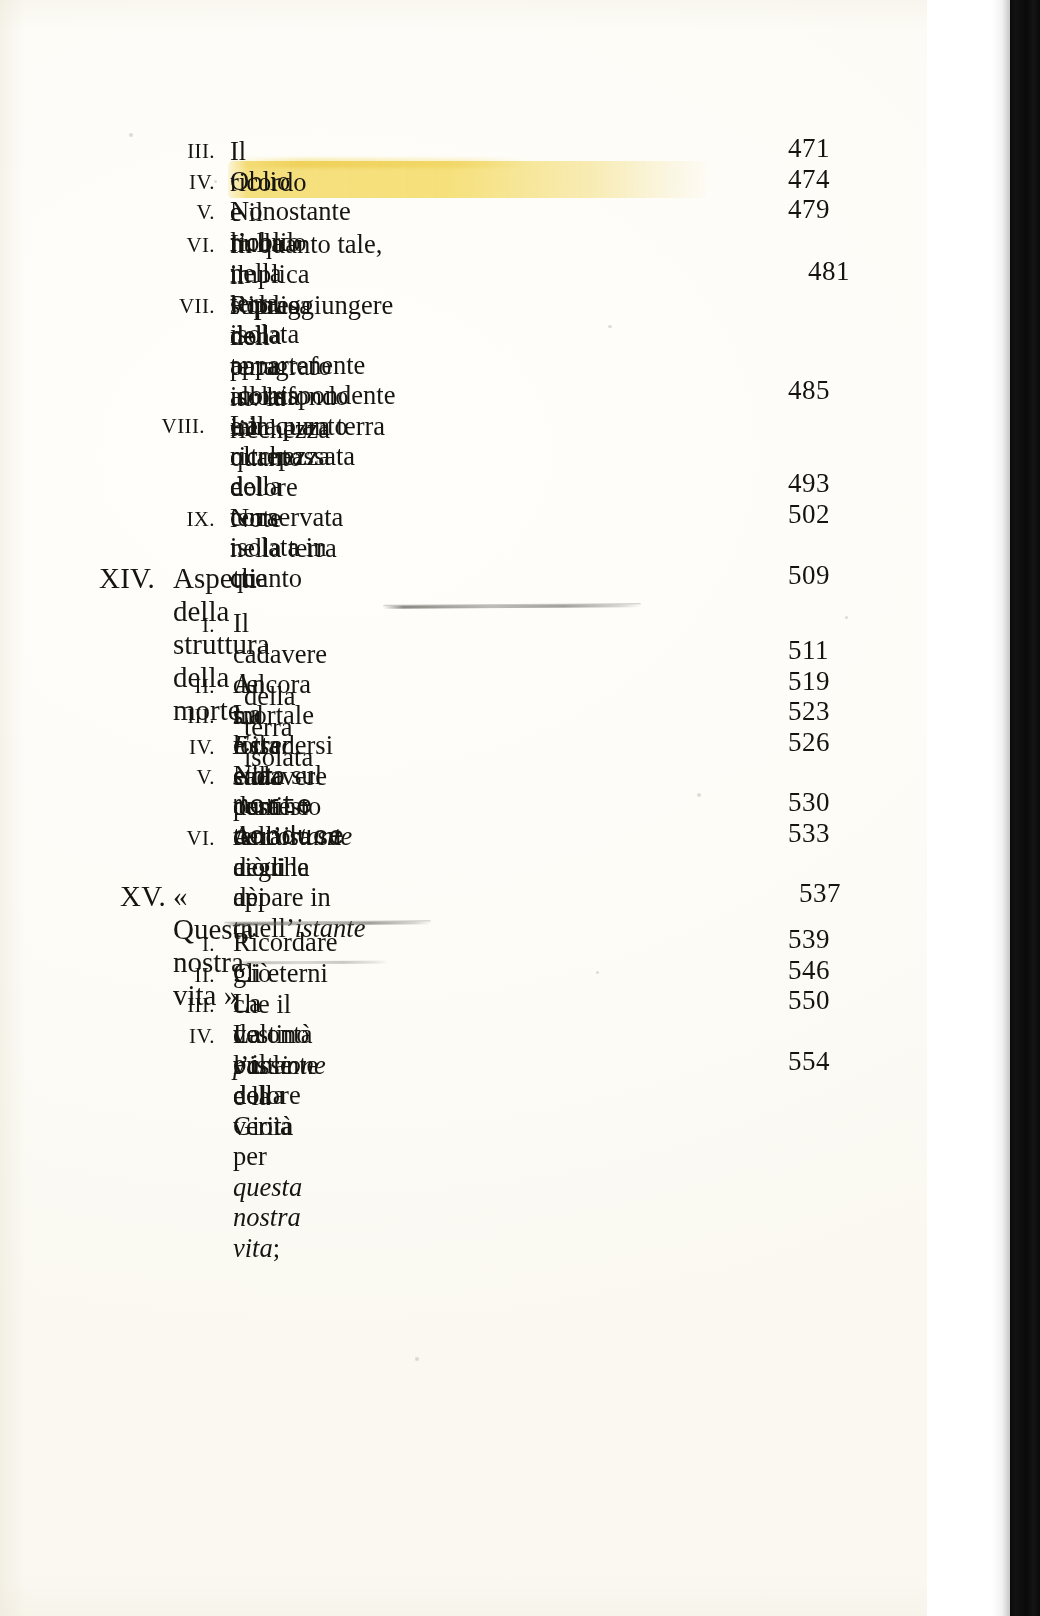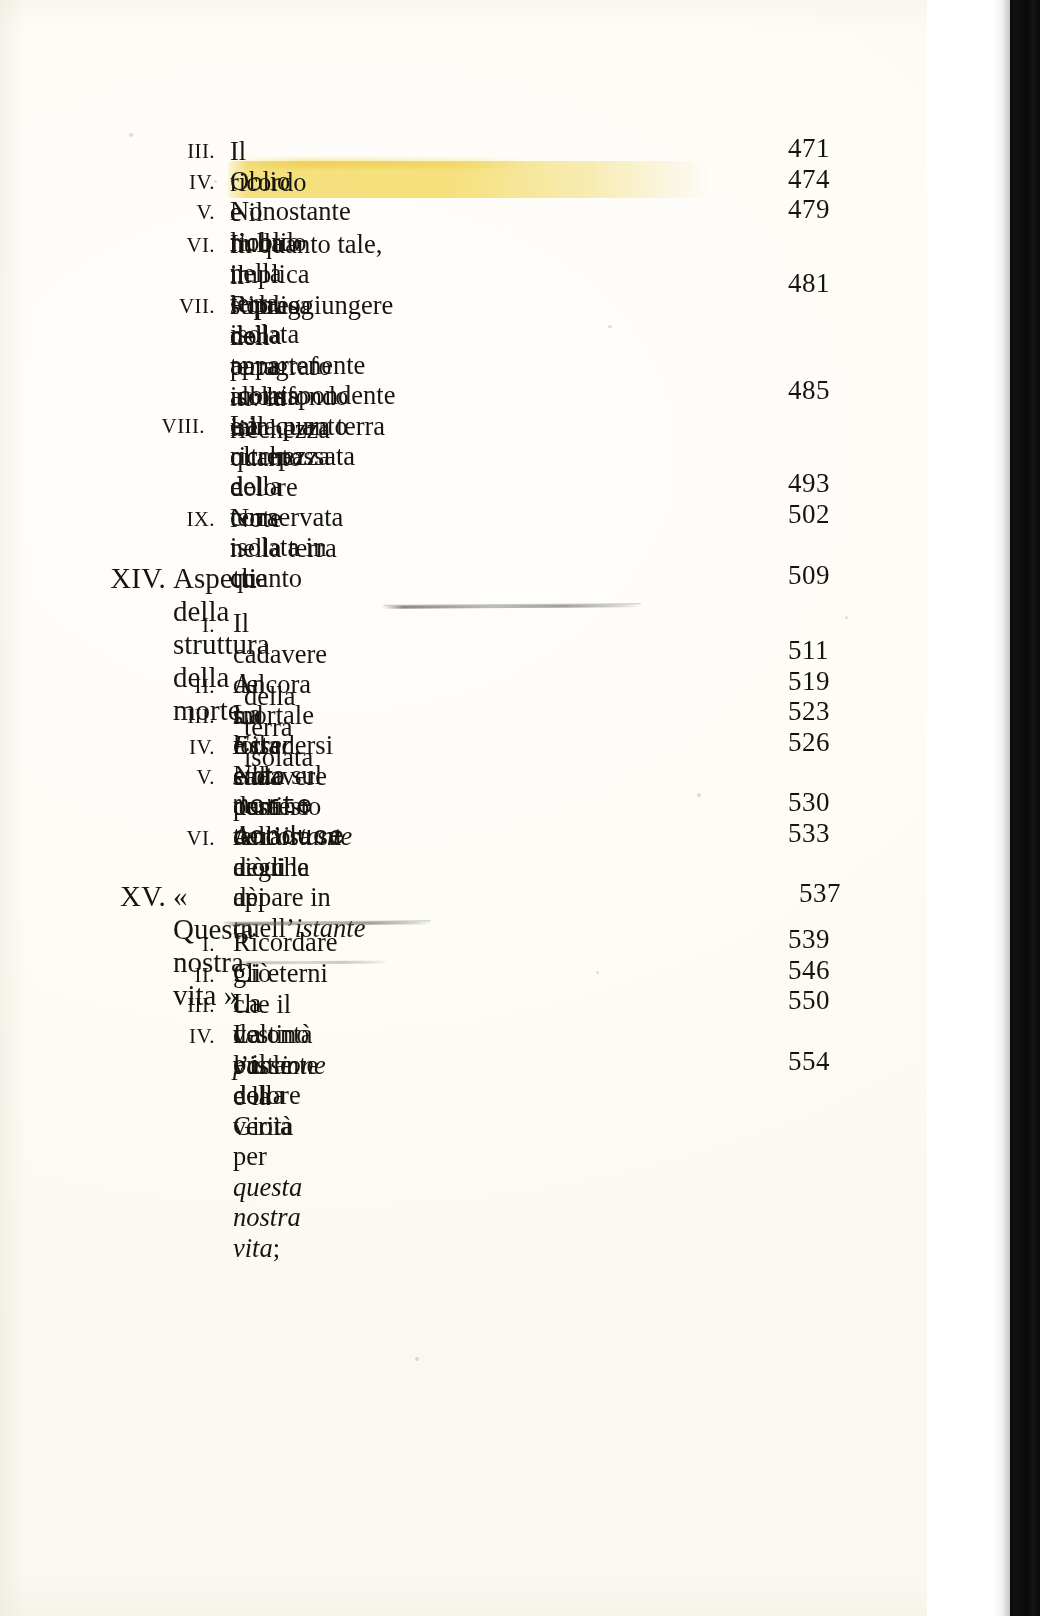--- a/index.html
+++ b/index.html
@@ -195,21 +195,21 @@
     <div class="toc-row">
       <span class="num-col" style="left:100px; top:200px;">V.</span>
       <span class="title-col" style="left:230px; top:196px;">Nonostante l’oblio</span>
       <span class="page-col" style="top:194px;">479</span>
     </div>
 
     <div class="toc-row">
       <span class="num-col" style="left:100px; top:233px;">VI.</span>
       <span class="title-col" style="left:230px; top:229px;">In quanto tale, il sopraggiungere non</span>
       <span class="title-col" style="left:230px; top:259px;">implica l’oblio</span>
-      <span class="page-col" style="top:268px;">481</span>
+      <span class="page-col" style="top:256px;margin-left:20px;">481</span>
     </div>
 
     <div class="toc-row">
       <span class="num-col" style="left:100px; top:294px;">VII.</span>
       <span class="title-col" style="left:230px; top:290px;"><span>Ripresa del paragrafo </span><span style="font-size:21px; font-variant:small-caps; letter-spacing:0.4px;">III</span><span>: la ricchezza</span></span>
       <span class="title-col" style="left:230px; top:320px;">della terra isolata in quanto</span>
       <span class="title-col" style="left:230px; top:350px;">appartenente allo sfondo e in quanto</span>
       <span class="title-col" style="left:230px; top:380px;margin-left:8px;">corrispondente alla pura terra</span>
       <span class="page-col" style="top:375px;">485</span>
     </div>
@@ -222,21 +222,21 @@
       <span class="page-col" style="top:468px;">493</span>
     </div>
 
     <div class="toc-row">
       <span class="num-col" style="left:100px; top:507px;">IX.</span>
       <span class="title-col" style="left:230px; top:503px;">Note</span>
       <span class="page-col" style="top:499px;">502</span>
     </div>
 
     <div class="toc-row">
-      <span class="sec-num-col" style="left:88px; top:562px;">XIV.</span>
+      <span class="sec-num-col" style="left:88px; top:562px;text-align:center;">XIV.</span>
       <span class="title-col section" style="left:173px; top:562px;">Aspetti della struttura della morte</span>
       <span class="page-col" style="top:560px;">509</span>
     </div>
     <div class="pencil curve" style="left:383px; top:604px; width:258px; transform: rotate(-0.35deg);"></div>
 
     <div class="toc-row">
       <span class="num-col" style="left:100px; top:613px;">I.</span>
       <span class="title-col" style="left:233px; top:608px;">Il cadavere del mortale e il cadavere</span>
       <span class="title-col" style="left:244px; top:639px;margin-top:42px;">della terra isolata</span>
       <span class="page-col" style="top:635px;">511</span>

